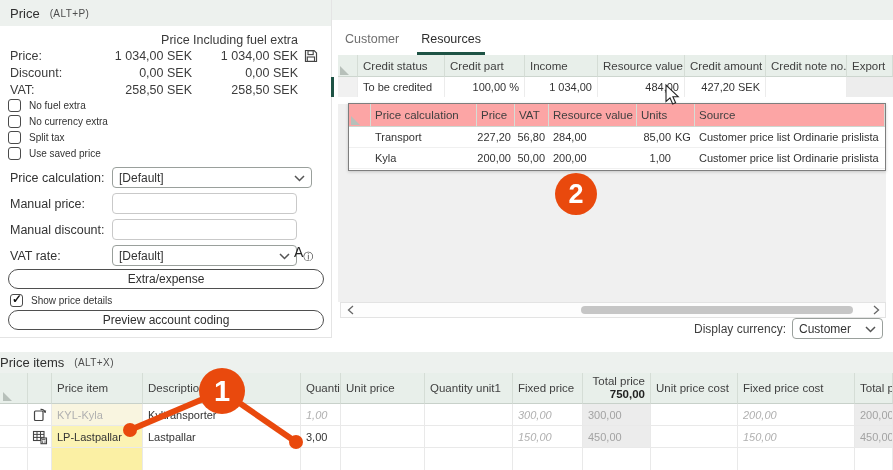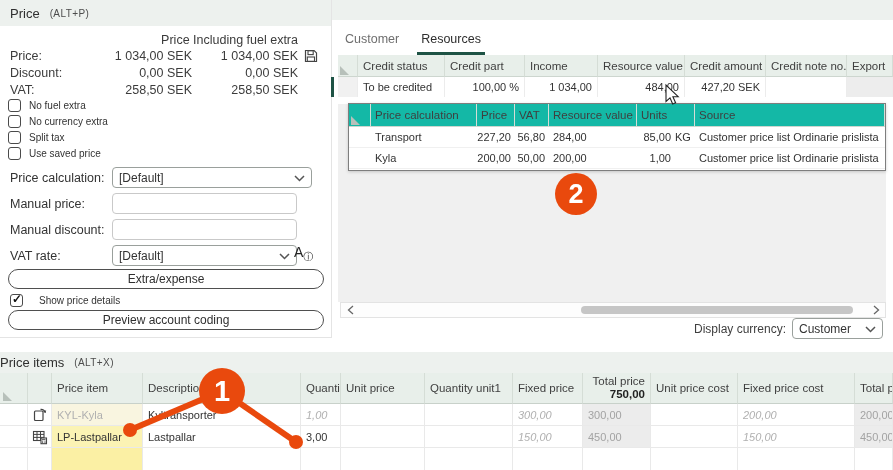--- a/index.html
+++ b/index.html
@@ -58,21 +58,21 @@
   .credit-grid .selc { background:#f1f1f1; }
   .credit-grid .gray { background:#ededed; }
   .row-indicator { position:absolute; left:331px; top:77px; width:3px; height:20px; background:#1e5345; }
 
   .empty-area { position:absolute; left:338px; top:104px; width:548px; height:198px; background:#f0f0f0; }
 
   .calc-panel { position:absolute; left:348px; top:103px; width:538px; height:68px; background:#fff;
                 border:1px solid #7e7e7e; box-shadow:0 1px 3px rgba(0,0,0,.18); }
   .calc-grid { display:grid; width:100%; grid-template-columns:22px 106px 38px 34px 88px 58px minmax(0,1fr);
                grid-template-rows:23px 21px 21px; font-size:11.5px; }
-  .calc-grid .h { background:#14b8a6; border-right:1px solid #d5ddd6; border-bottom:1px solid #cdd6cf;
+  .calc-grid .h { background:#fca5a5; border-right:1px solid #d5ddd6; border-bottom:1px solid #cdd6cf;
                   padding:0 4px; display:flex; align-items:center; white-space:nowrap; overflow:hidden; color:#3f3f3f; }
   .calc-grid .c { background:#fff; padding:0 4px; display:flex; align-items:center; white-space:nowrap;
                   overflow:hidden; font-size:11px; color:#333; border-bottom:1px solid #f0f0f0; }
   .calc-grid .c.r { justify-content:flex-end; }
   .calc-grid .selh { display:flex; align-items:flex-end; padding:0 0 1px 2px; }
   .units-val { display:inline-block; width:30px; text-align:right; }
   .units-unit { margin-left:4px; }
 
   .hscroll { position:absolute; left:340px; top:302px; width:546px; height:16px; background:#fdfdfd;
              border:1px solid #e3e3e3; }
@@ -189,21 +189,21 @@
           </svg>
       </span>
     </div>
     <span class="vat-info">
       <span>A</span>
         <span class="i">ⓘ</span>
     </span>
 
     <div class="pill-btn" style="top:269px;">Extra/expense</div>
 
-    <span class="cb checked" style="left:10px; top:294px;gap:8px;">
+    <span class="cb checked" style="left:10px; top:294px;">
       <span class="box"></span>
       <span>Show price details</span>
     </span>
 
     <div class="pill-btn" style="top:310px;">Preview account coding</div>
   </div>
 
   <div class="tabs">
     <div class="tab">Customer</div>
     <div class="tab active">Resources</div>

